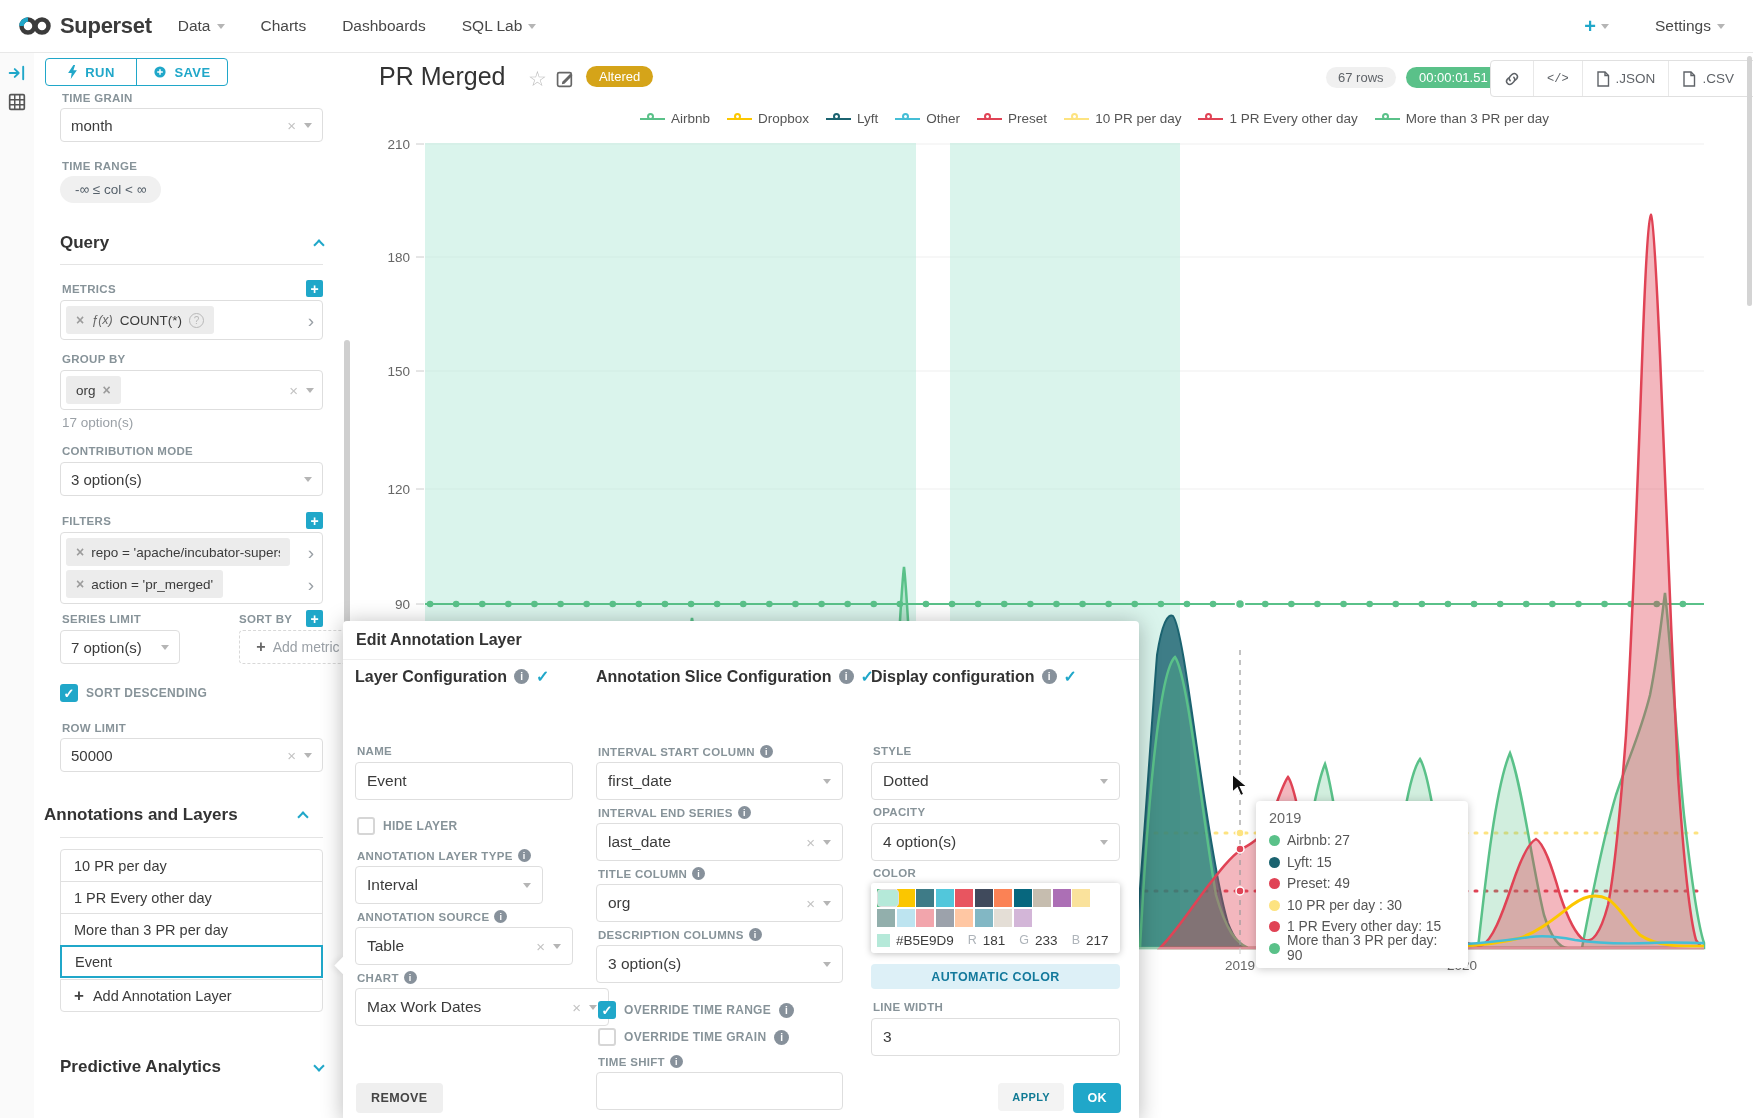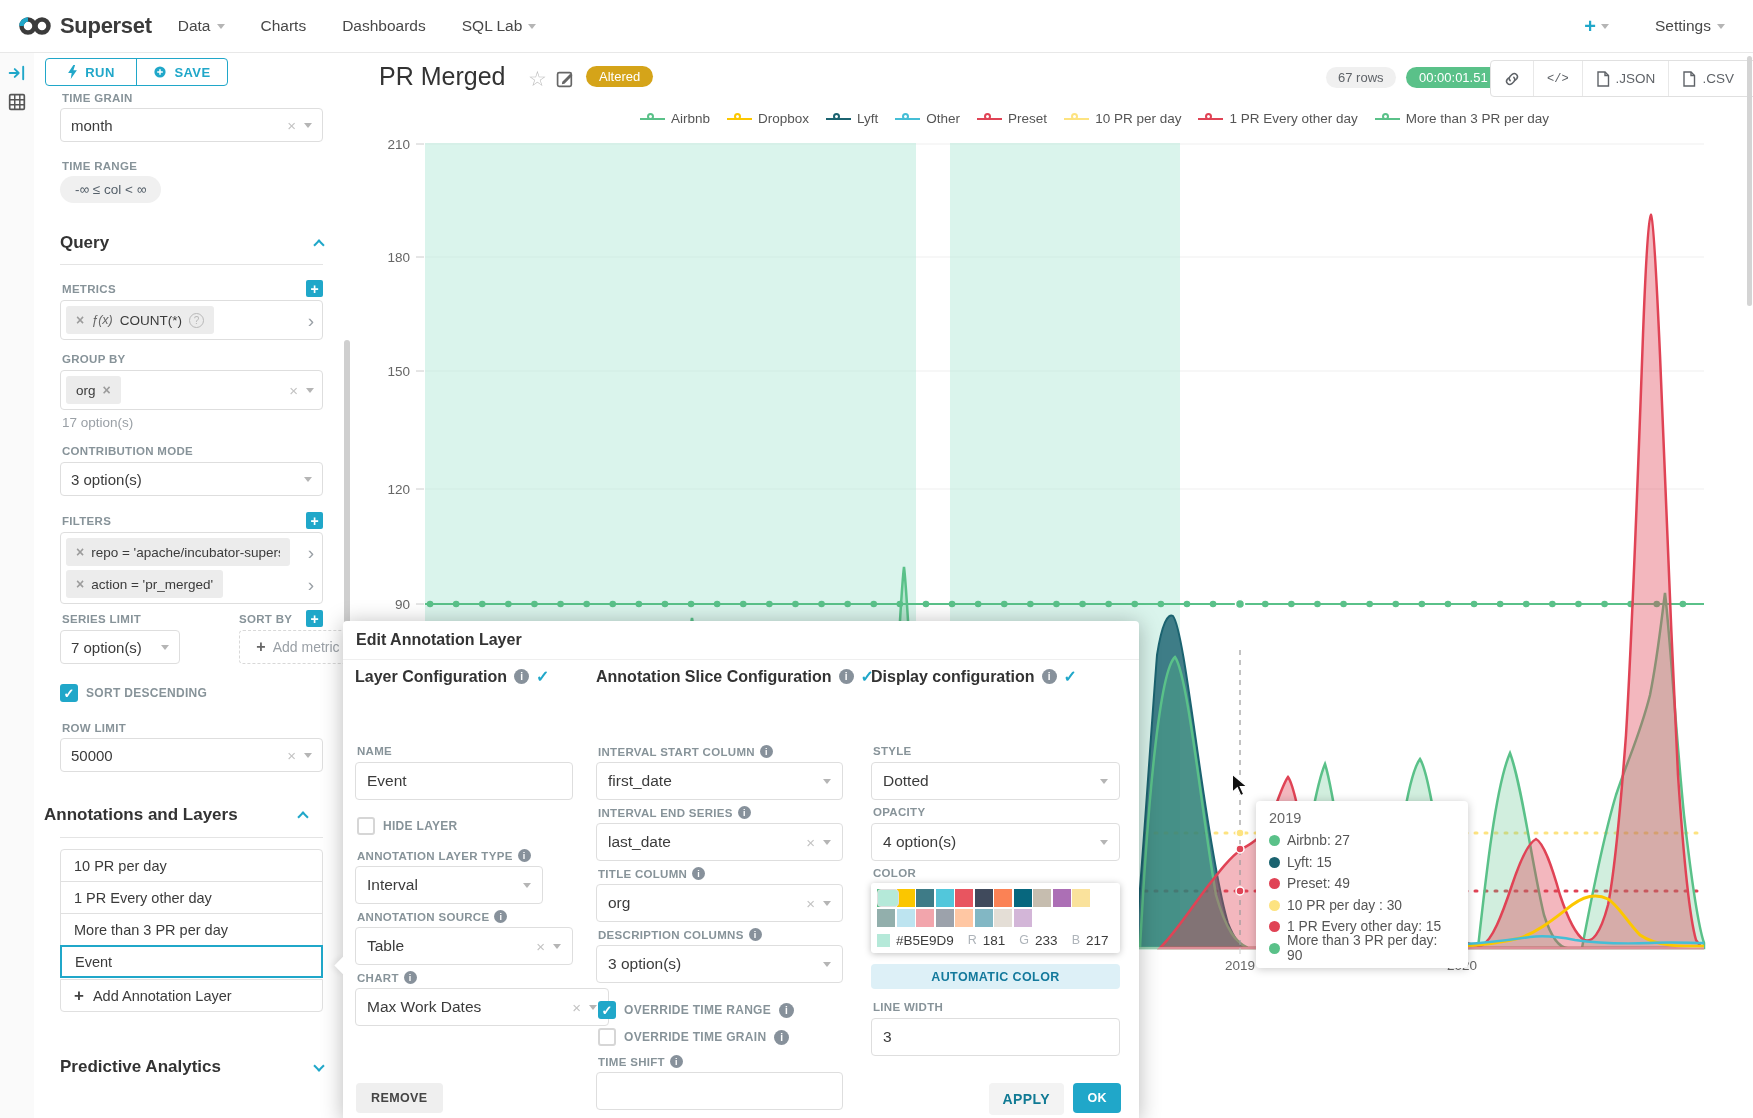--- a/index.html
+++ b/index.html
@@ -133,21 +133,21 @@
   .sw.sel::after { content:""; width:5px; height:5px; border-radius:50%; background:#111; }
   .hex-row { display:flex; align-items:center; gap:6px; margin-top:6px; font-size:13.5px; color:#3b3b3b; }
   .hex-mini { width:13px; height:13px; background:#B5E9D9; }
   .rgb-l { color:#adb3b9; font-size:12.5px; margin-left:8px; }
   .auto-color { position:absolute; background:#DDF0F7; color:#13799C; font-weight:700; font-size:12.5px;
                 letter-spacing:.4px; border-radius:4px; height:25px; display:flex; align-items:center;
                 justify-content:center; cursor:pointer; }
   .m-remove { position:absolute; left:13px; top:462px; background:#EFEFEF; color:#454545; font-weight:700;
               font-size:12.5px; letter-spacing:.4px; border-radius:4px; padding:8px 15px; cursor:pointer; }
   .m-apply { position:absolute; right:75px; top:462px; background:#F3F3F3; color:#107A94; font-weight:700;
-             font-size:14px; letter-spacing:.4px; border-radius:4px; padding:8px 14px; cursor:pointer; }
+             font-size:11px; letter-spacing:.4px; border-radius:4px; padding:8px 14px; cursor:pointer; }
   .m-ok { position:absolute; right:18px; top:462px; background:#20A7C9; color:#fff; font-weight:700;
           font-size:12.5px; letter-spacing:.4px; border-radius:4px; padding:8px 14px; cursor:pointer; }
 
   .cursor { position:absolute; left:1230px; top:773px; z-index:50; }
 </style>
 </head>
 <body>
 
 <div class="navbar">
   <div class="brand">

